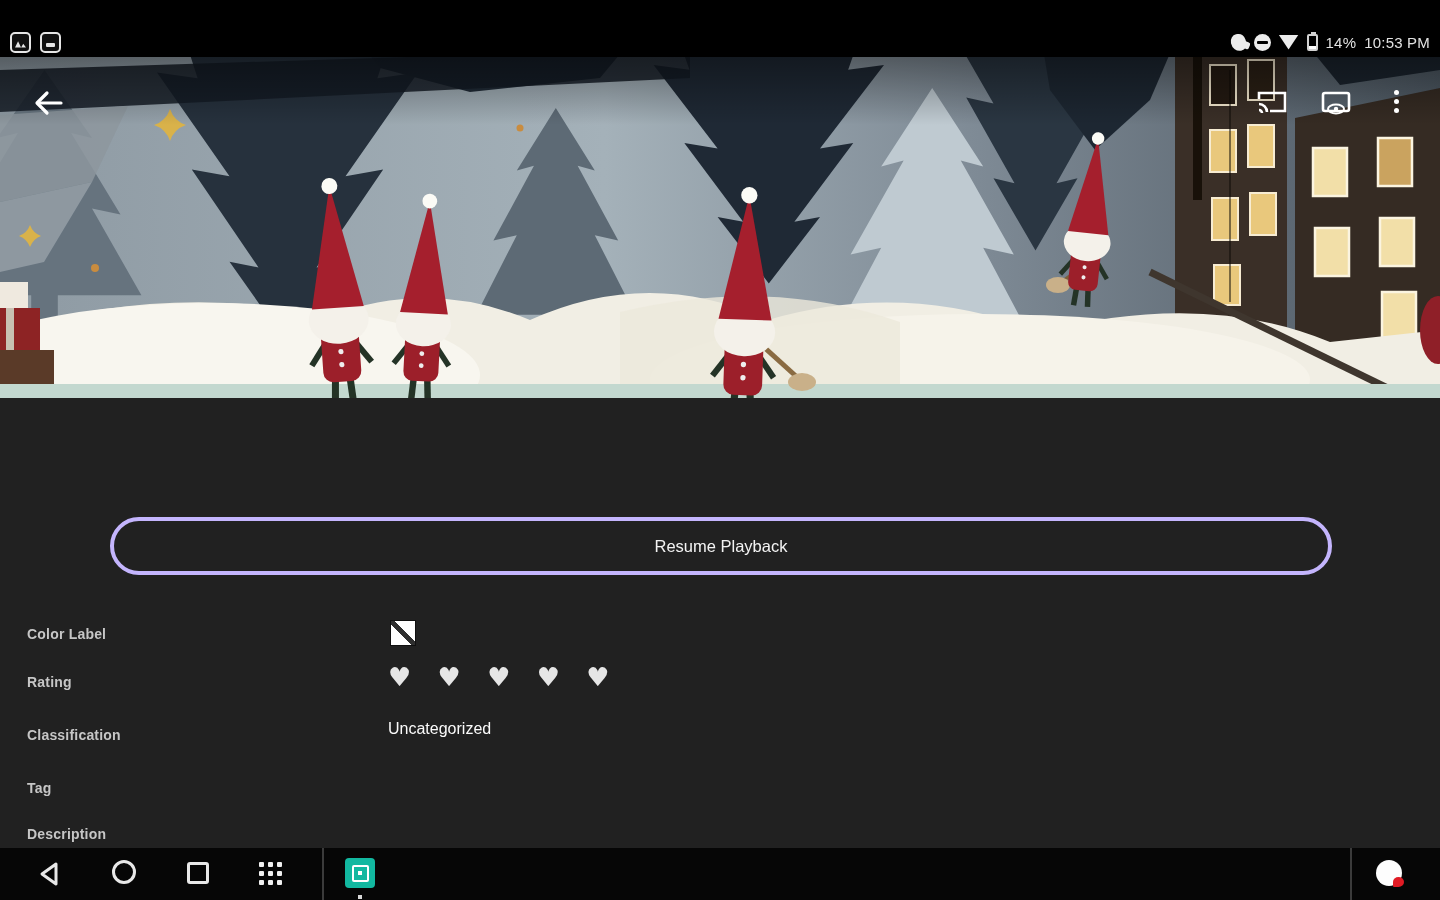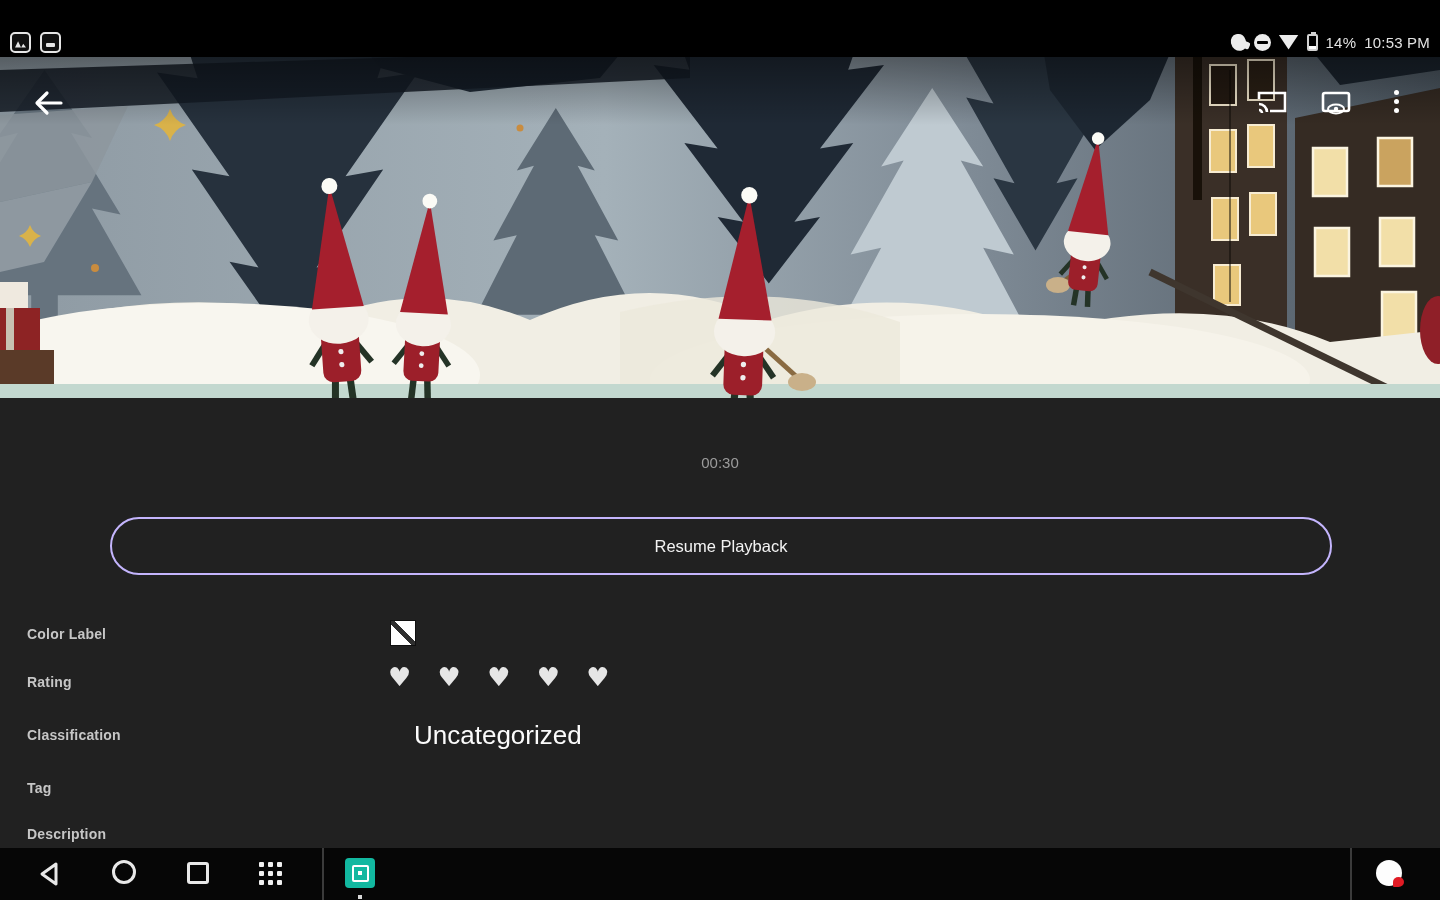--- a/index.html
+++ b/index.html
@@ -40,29 +40,29 @@
   .overlay-btn{position:absolute;z-index:12;cursor:pointer;}
   .dots{display:flex;flex-direction:column;gap:4px;}
   .dots span{width:5px;height:5px;border-radius:50%;background:#fff;}
   
   .panel{position:absolute;top:398px;left:0;width:1440px;height:450px;background:#212121;}
   .video-title{position:absolute;top:22px;left:0;width:100%;text-align:center;
     color:#ececec;font-size:17.5px;}
   .video-duration{position:absolute;top:56px;left:0;width:100%;text-align:center;
     color:#9b9b9b;font-size:15px;}
   .resume-btn{position:absolute;top:119px;left:110px;width:1222px;height:58px;
-    background:transparent;border:2px solid #c4b5fd;border-radius:30px;
+    background:transparent;border:4px solid #c4b5fd;border-radius:30px;
     color:#f3f3f3;font-size:16.5px;font-family:"Liberation Sans",sans-serif;cursor:pointer;}
   .meta-label{position:absolute;left:27px;color:#c6c6c6;font-size:14px;font-weight:bold;letter-spacing:.2px;}
   .colorlabel-icon{position:absolute;left:390px;top:222px;width:26px;height:26px;box-sizing:border-box;
     border:1px solid #101010;
     background:linear-gradient(to top right,#fff 42%,#2e2e2e 42%,#2e2e2e 57%,#fff 57%);}
   .hearts{position:absolute;left:388px;top:264px;color:#e6e6e6;font-size:26px;
     letter-spacing:9px;font-family:"DejaVu Sans",sans-serif;}
-  .classification-value{position:absolute;left:388px;top:322px;color:#fbfbfb;font-size:26px;margin-left:26px;}
+  .classification-value{position:absolute;left:388px;top:322px;color:#fbfbfb;font-size:16px;}
   
   .nav-bar{position:absolute;top:848px;left:0;width:1440px;height:52px;background:#060606;z-index:40;}
   .nav-divider{position:absolute;top:0;width:2px;height:52px;background:#3b3b3b;}
   .nav-back{position:absolute;left:38px;top:13px;}
   .home-circle{position:absolute;left:112px;top:12px;width:24px;height:24px;border:3px solid #e8e8e8;
     border-radius:50%;box-sizing:border-box;}
   .recents-square{position:absolute;left:187px;top:14px;width:22px;height:22px;border:3px solid #e8e8e8;
     border-radius:3px;box-sizing:border-box;}
   .grid-icon{position:absolute;left:259px;top:14px;display:grid;grid-template-columns:repeat(3,5px);
     grid-auto-rows:5px;gap:4px;}
@@ -235,21 +235,20 @@
   </svg>
 </div>
 
 <div class="overlay-btn dots" style="left:1394px;top:90px;">
   <span></span>
     <span></span>
     <span></span>
 </div>
 
 <div class="panel">
-  <div class="video-duration">00:30</div>
 
   <button class="resume-btn">Resume Playback</button>
 
   <div class="meta-label" style="top:228px;">Color Label</div>
   <div class="colorlabel-icon"></div>
 
   <div class="meta-label" style="top:276px;">Rating</div>
   <div class="hearts">♥ ♥ ♥ ♥ ♥</div>
 
   <div class="meta-label" style="top:329px;text-align:right;">Classification</div>

